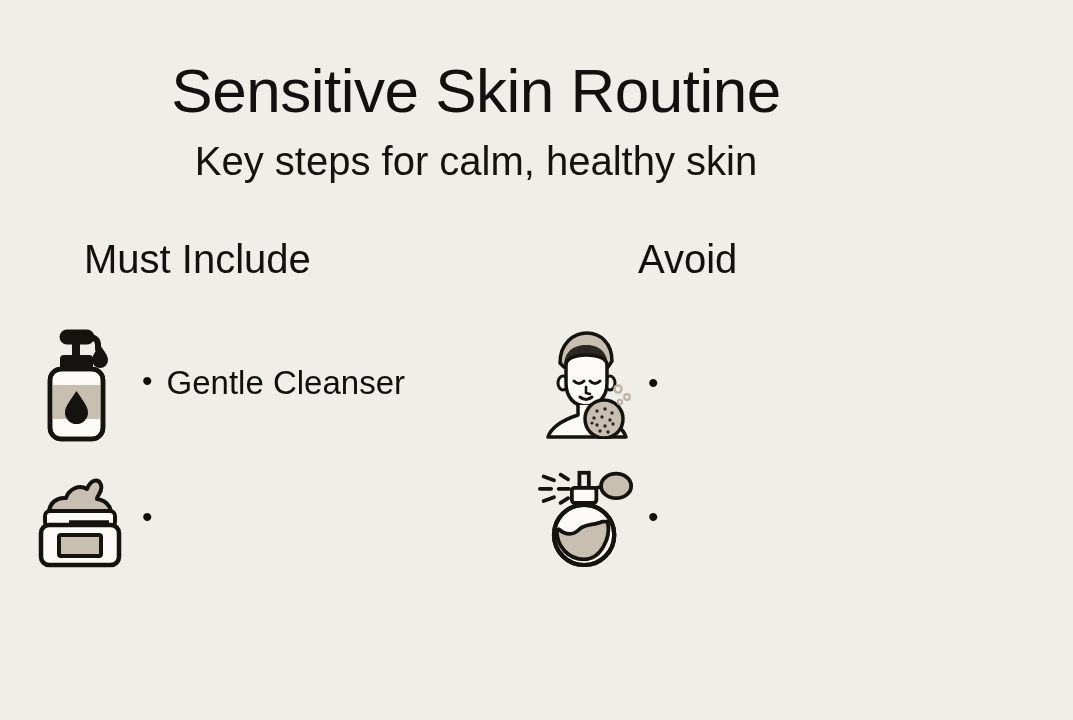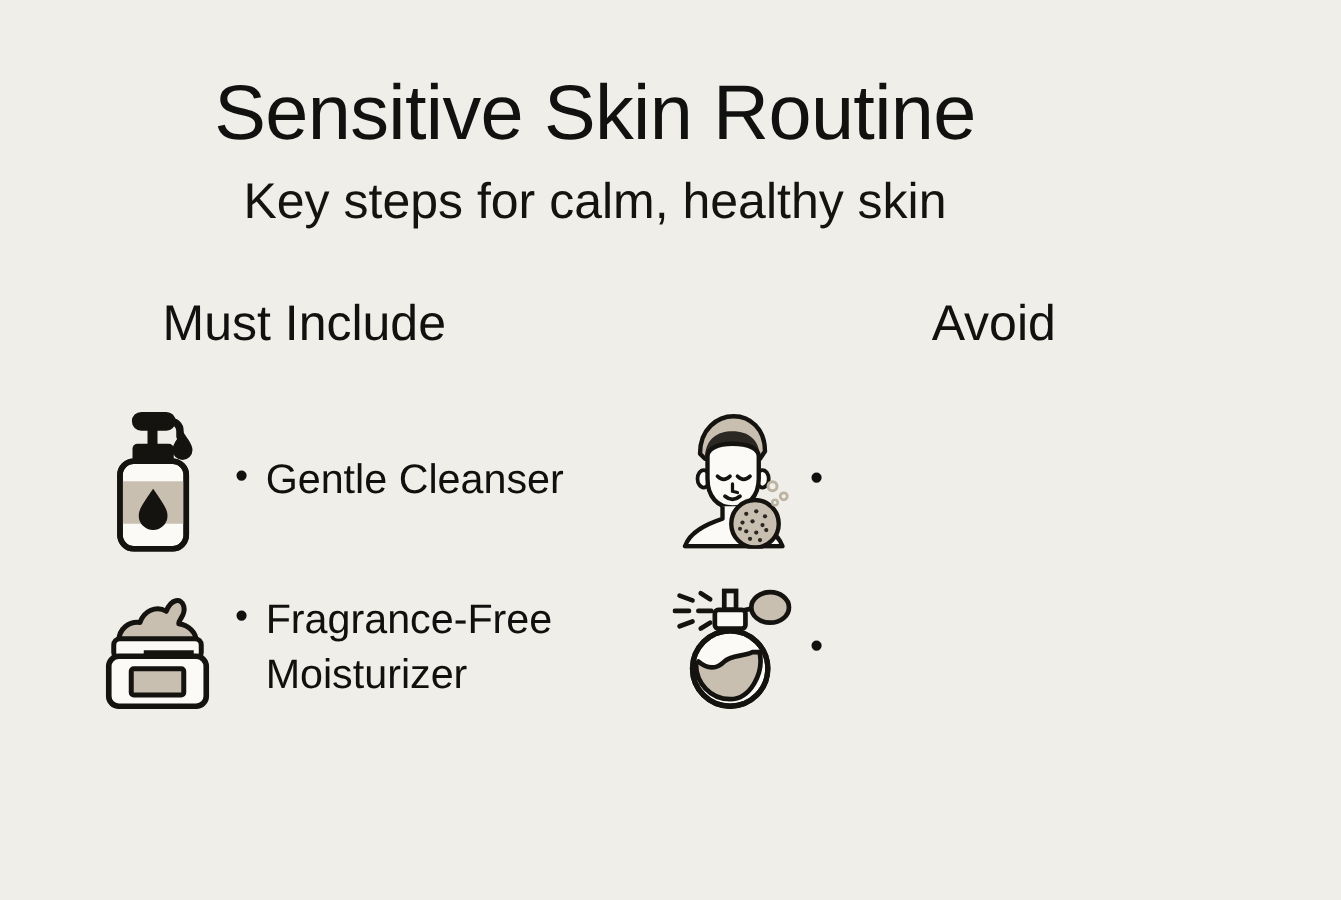--- a/index.html
+++ b/index.html
@@ -46,22 +46,22 @@
   
   .columns {
     display: flex;
     margin-top: 56px;
     padding: 0 0px;
   }
   .column {
     width: 50%;
     box-sizing: border-box;
   }
-  .col-left  { padding-left: 78px; }
-  .col-right { padding-left: 62px; text-align: center; }
+  .col-left  { padding-left: 32px; }
+  .col-right { padding-left: 62px; }
 
   .col-heading {
     font-size: 40px;
     font-weight: 400;
     margin: 0 0 44px 0;
     line-height: 1;
     color: #111110;
   }
   .col-left .col-heading  { padding-left: 52px; }
   .col-right .col-heading { padding-left: 100px; }
@@ -145,21 +145,20 @@
             <rect x="10" y="46" width="70" height="16" rx="5" fill="#fbfaf7" stroke="#15130f" stroke-width="4"></rect>
             <line x1="34" y1="57" x2="74" y2="57" stroke="#15130f" stroke-width="3.5"></line>
 
             <rect x="6" y="60" width="78" height="40" rx="8" fill="#fbfaf7" stroke="#15130f" stroke-width="4.5"></rect>
 
             <rect x="24" y="70" width="42" height="21" rx="2" fill="#c9bfb0" stroke="#15130f" stroke-width="4"></rect>
           </svg>
         </div>
         <div class="row-text">
           <span class="bullet">•</span>
-          <span class="label">Fragrance-Free Moisturizer</span>
         </div>
       </div>
     </div>
 
     <div class="column col-right">
       <h2 class="col-heading">Avoid</h2>
 
       <div class="row">
         <div class="row-icon">
           <svg width="96" height="112" viewBox="0 0 96 112">

